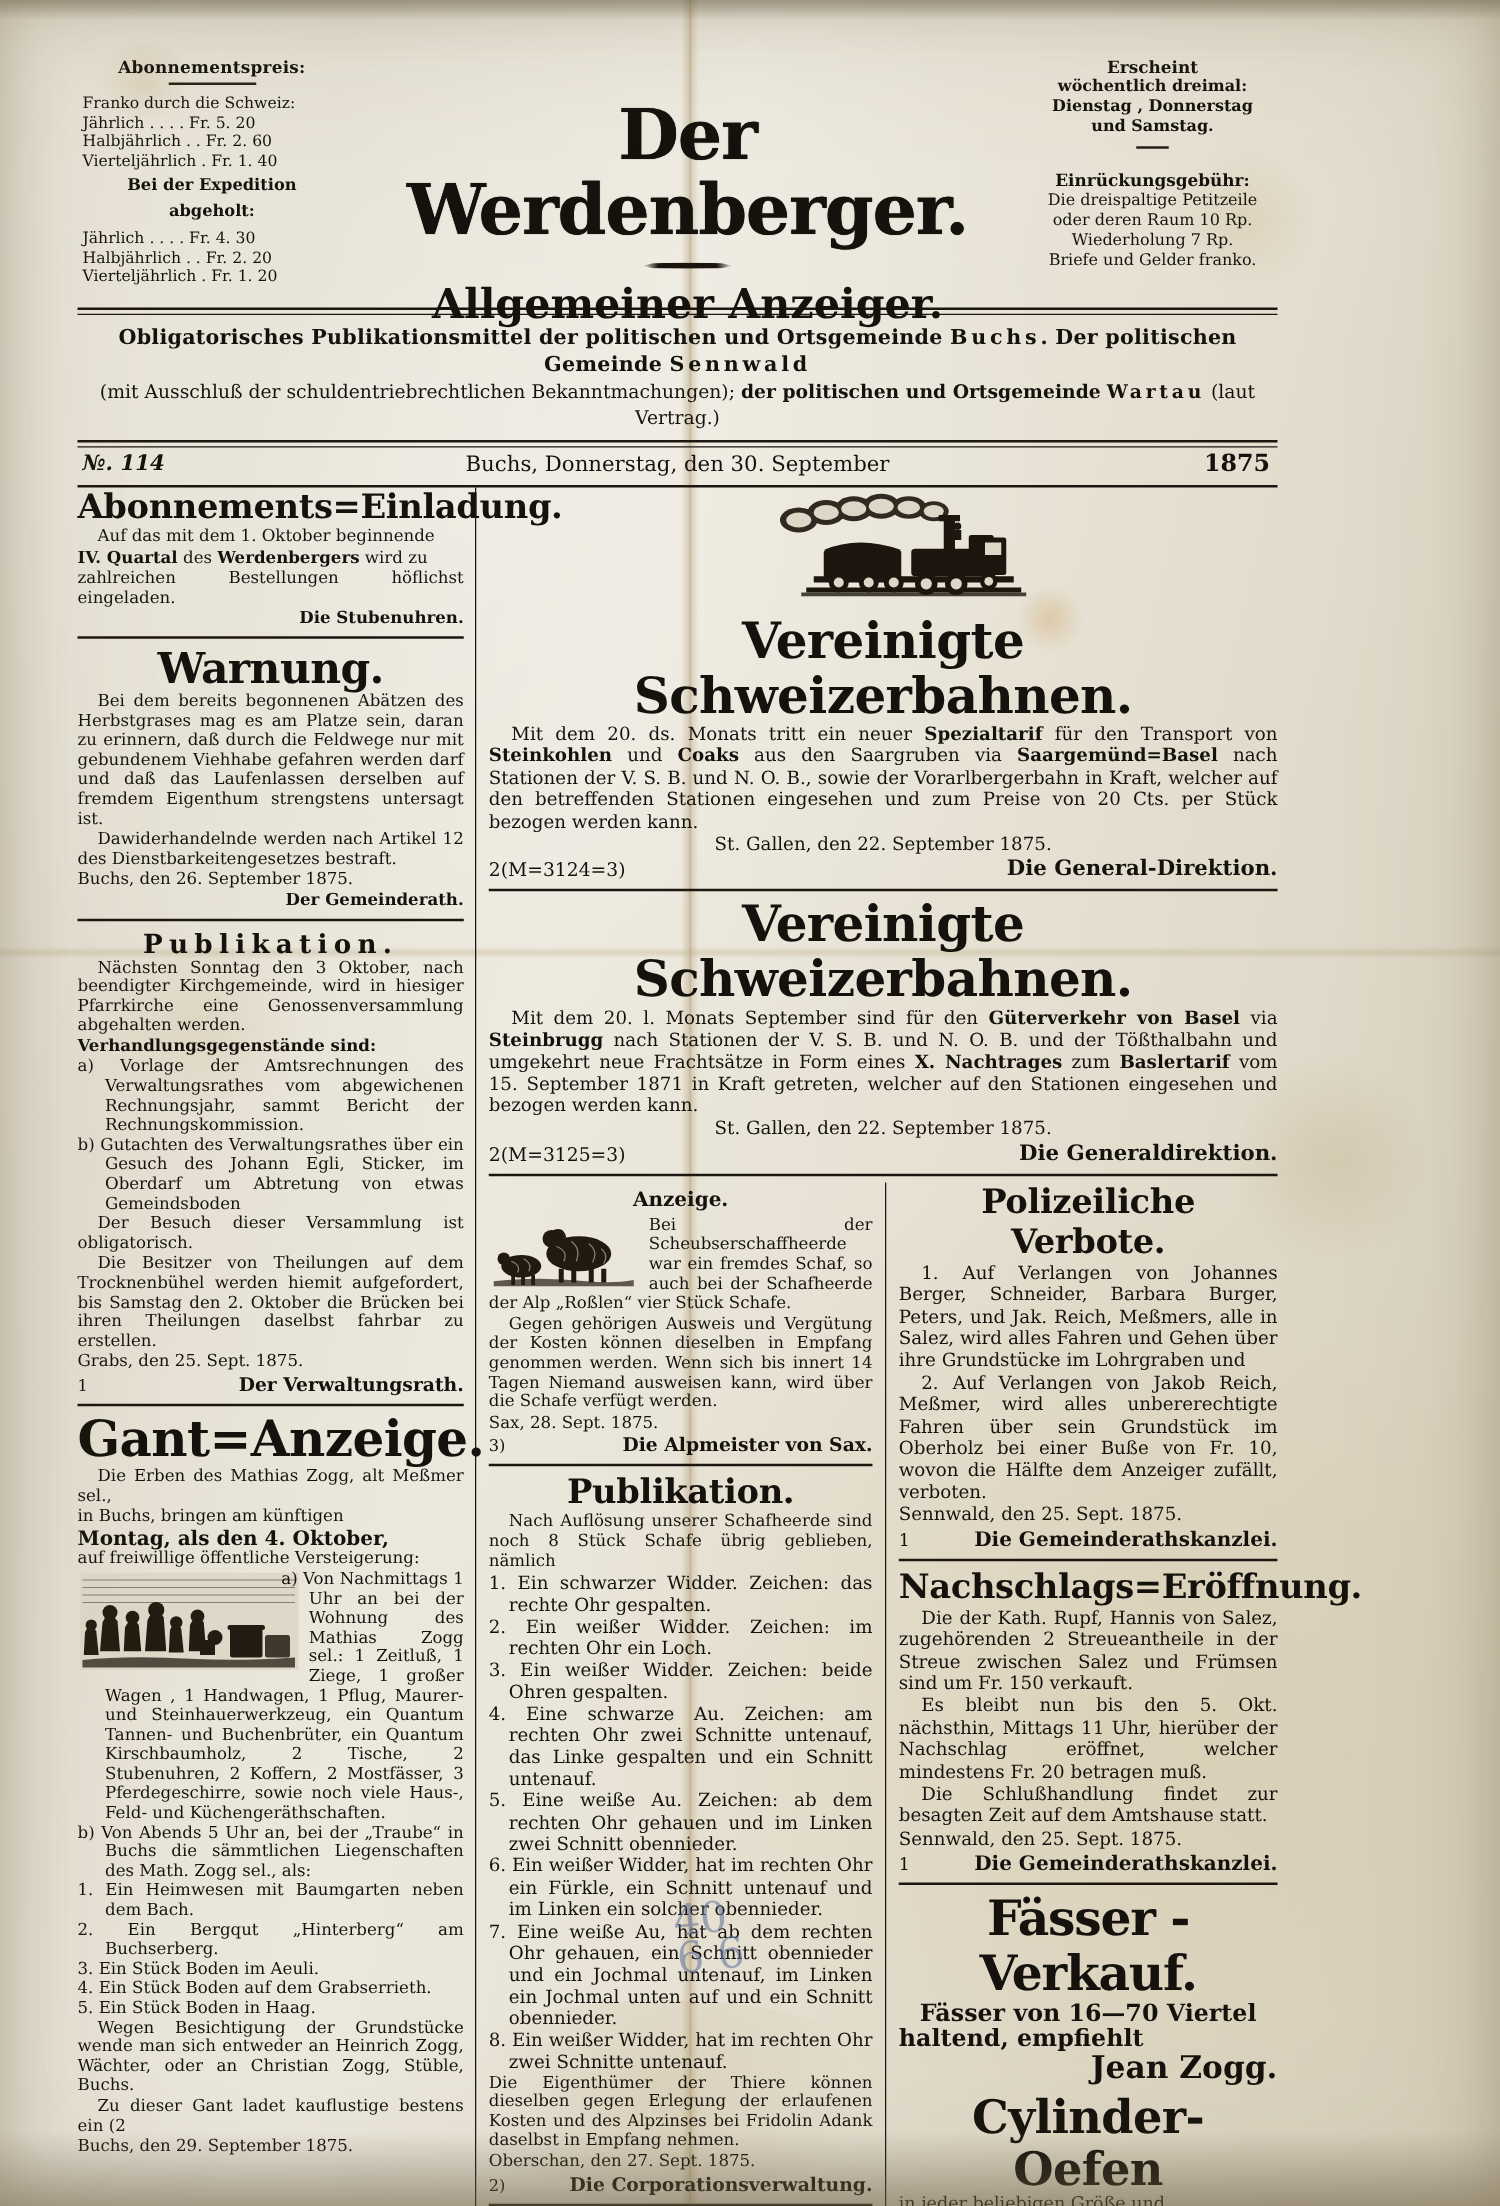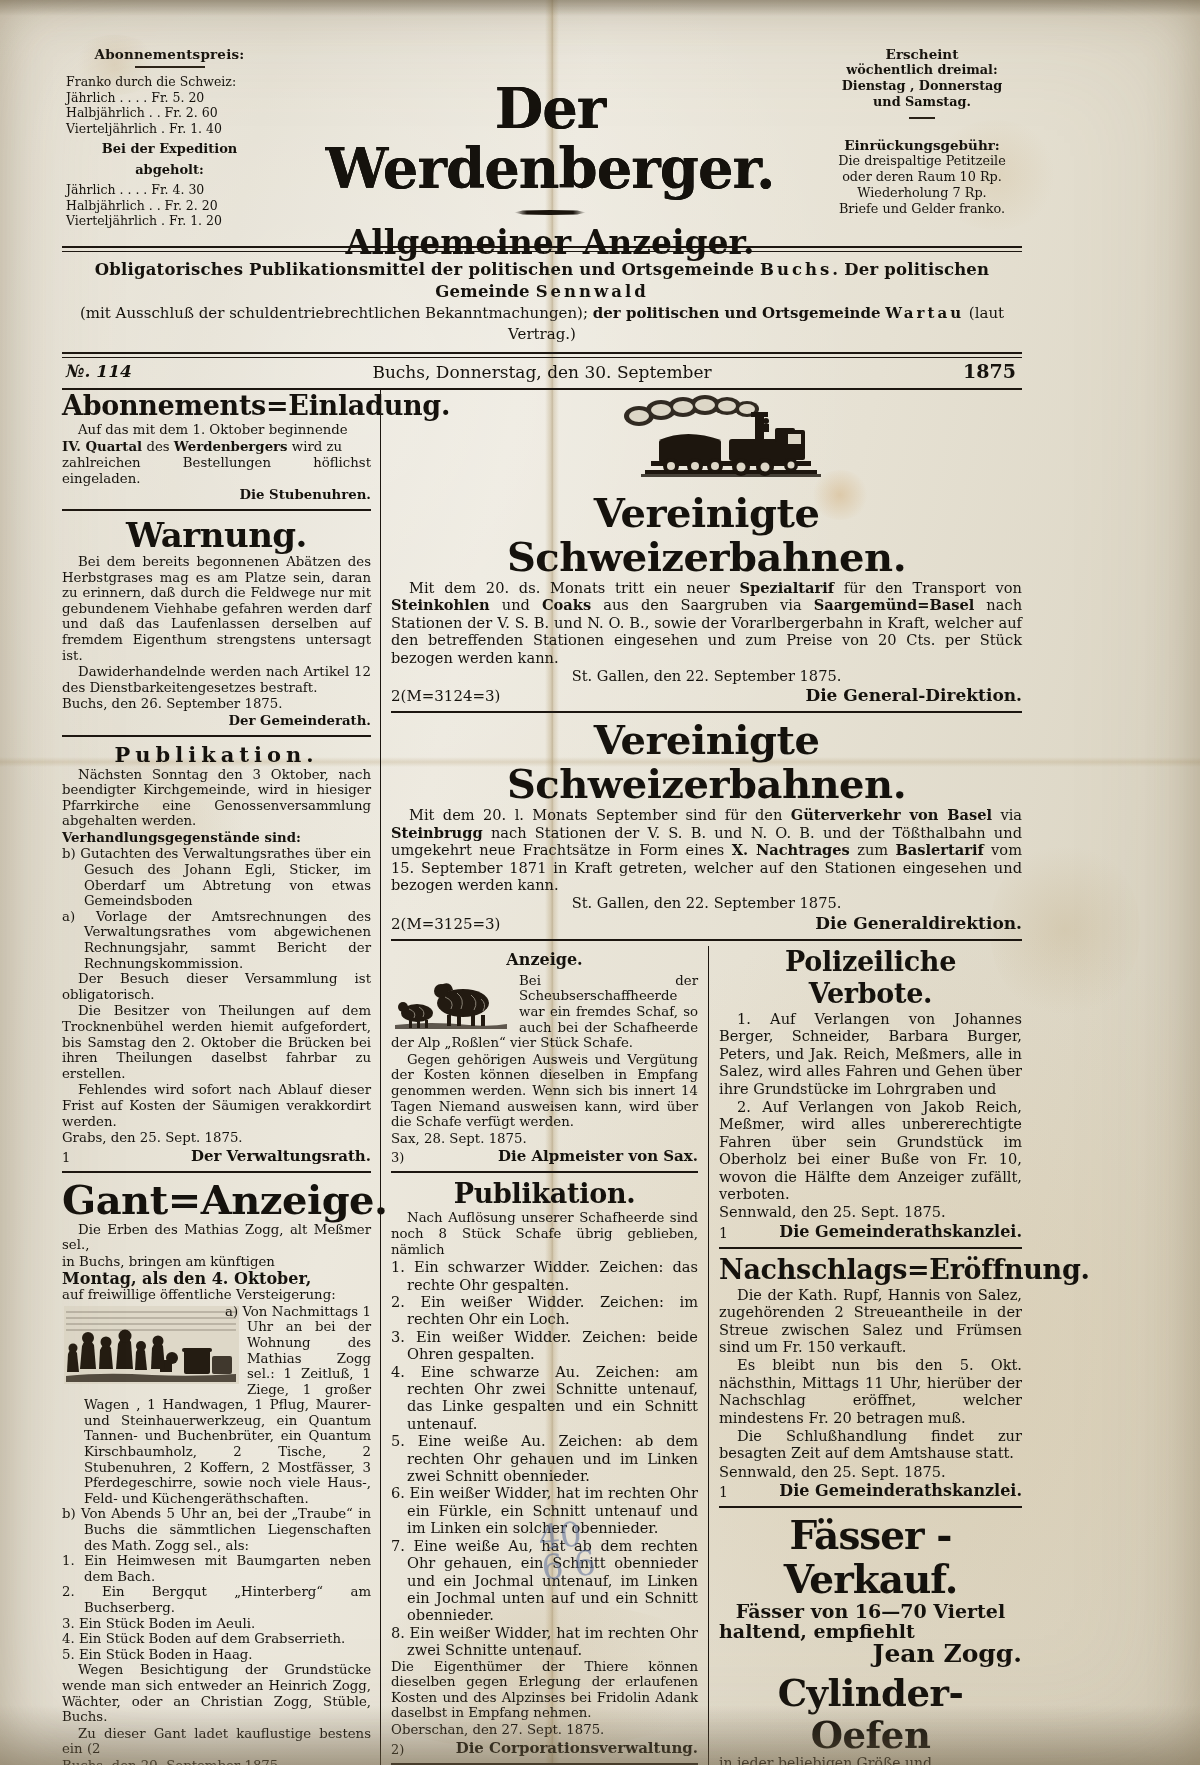--- a/index.html
+++ b/index.html
@@ -233,25 +233,24 @@
           <p class="tx noind">Buchs, den 26. September 1875.</p>
           <p class="tx rt">Der Gemeinderath.</p>
         </div>
 
         <div class="hr"></div>
 
         <div>
           <div class="hl-sp fraktur">Publikation.</div>
           <p class="tx">Nächsten Sonntag den 3 Oktober, nach beendigter Kirchgemeinde, wird in hiesiger Pfarrkirche eine Genossenversammlung abgehalten werden.</p>
           <p class="tx ctr b">Verhandlungsgegenstände sind:</p>
+          <p class="listitem">a) Vorlage der Amtsrechnungen des Verwaltungsrathes vom abgewichenen Rechnungsjahr, sammt Bericht der Rechnungskommission.</p>
           <p class="listitem">b) Gutachten des Verwaltungsrathes über ein Gesuch des Johann Egli, Sticker, im Oberdarf um Abtretung von etwas Gemeindsboden</p>
-          <p class="listitem">a) Vorlage der Amtsrechnungen des Verwaltungsrathes vom abgewichenen Rechnungsjahr, sammt Bericht der Rechnungskommission.</p>
           <p class="tx">Der Besuch dieser Versammlung ist obligatorisch.</p>
           <p class="tx">Die Besitzer von Theilungen auf dem Trocknenbühel werden hiemit aufgefordert, bis Samstag den 2. Oktober die Brücken bei ihren Theilungen daselbst fahrbar zu erstellen.</p>
-          <p class="tx">Fehlendes wird sofort nach Ablauf dieser Frist auf Kosten der Säumigen verakkordirt werden.</p>
           <p class="tx noind">Grabs, den 25. Sept. 1875.</p>
           <div class="sgn">
             <span class="n">1</span>
             <span class="r">Der Verwaltungsrath.</span>
           </div>
         </div>
 
         <div class="hr"></div>
 
         <div>

